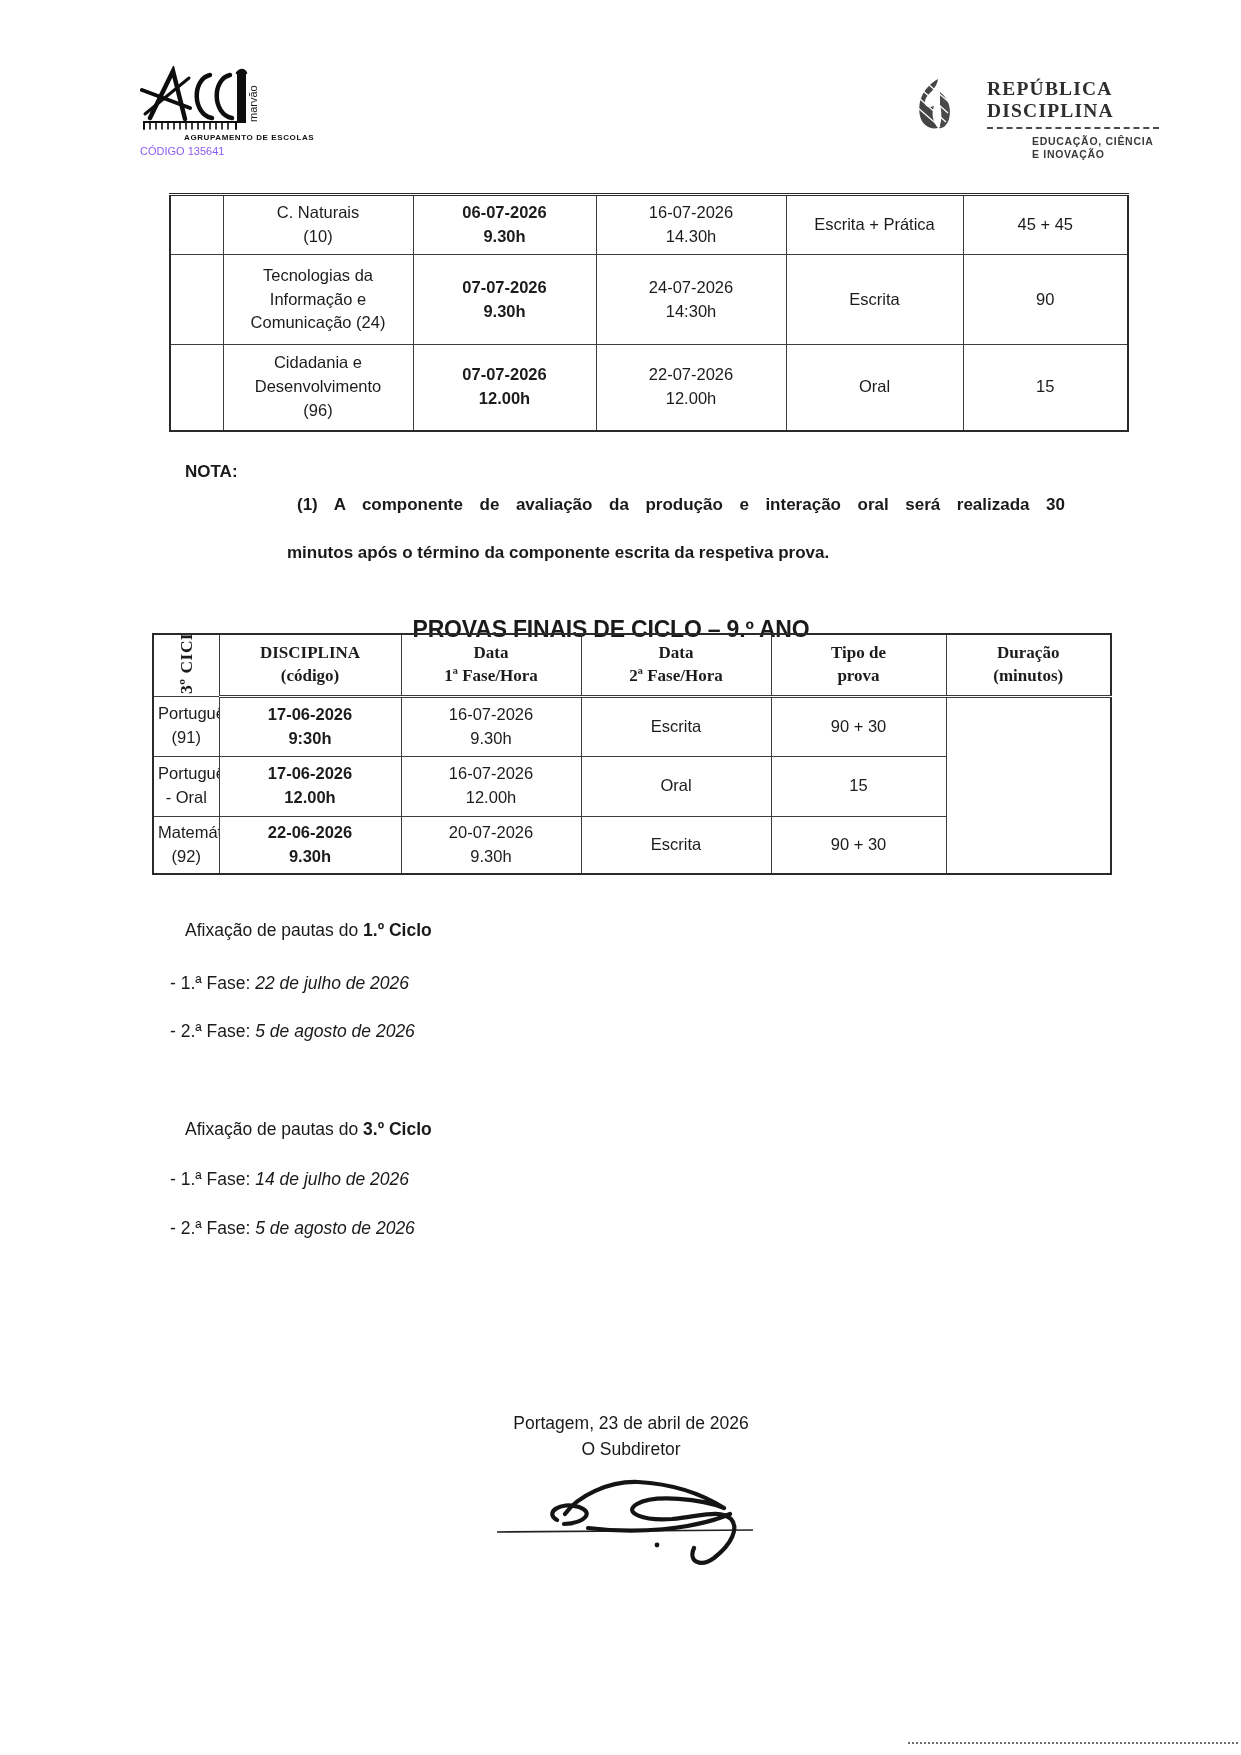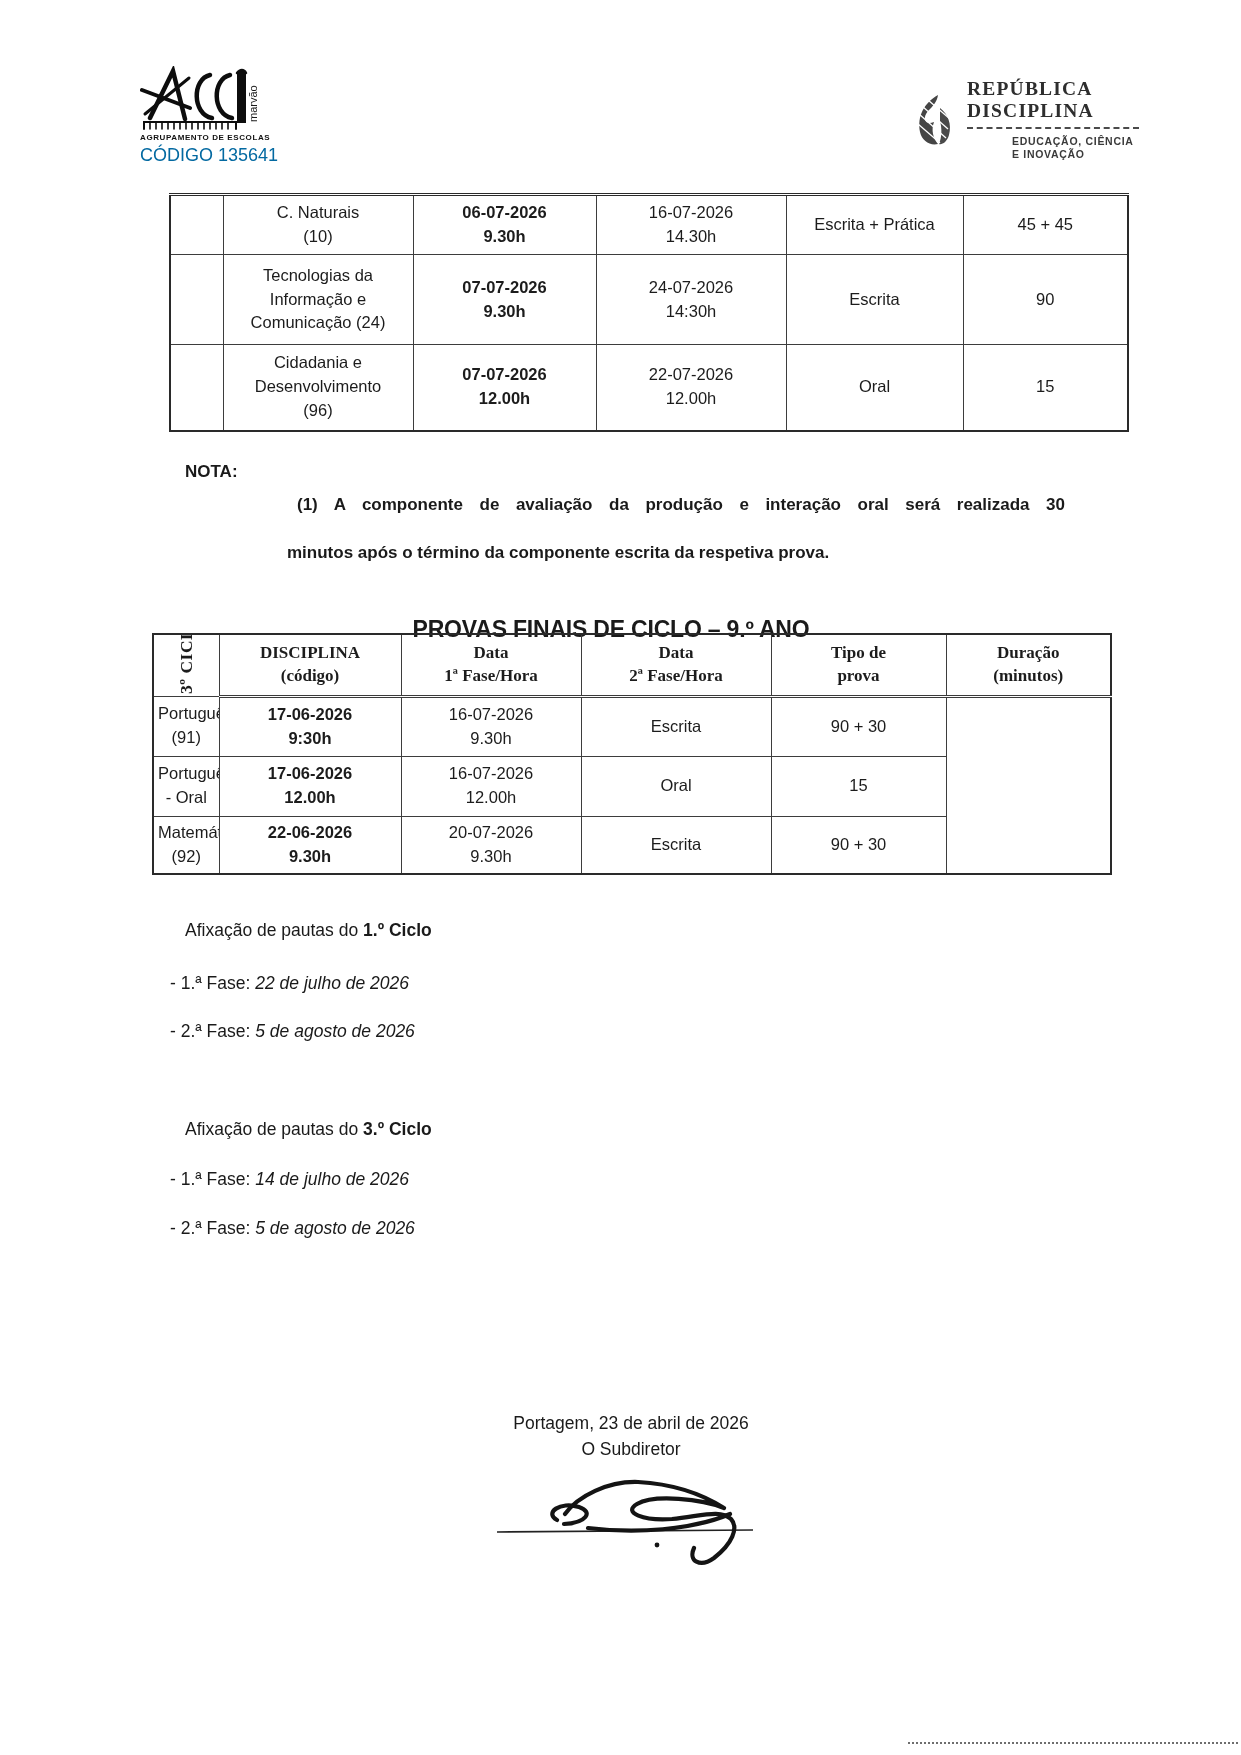--- a/index.html
+++ b/index.html
@@ -5,22 +5,22 @@
   html,body{margin:0;padding:0;}
   body{
     width:1241px;height:1755px;position:relative;background:#ffffff;
     font-family:"Liberation Sans",sans-serif;color:#1a1a1a;
     -webkit-font-smoothing:antialiased;
   }
   .abs{position:absolute;}
 
   
   .school-caption{font-size:8px;font-weight:bold;letter-spacing:.6px;color:#111;}
-  .school-code{font-size:18px;color:#0369a1;}
-  .gov{display:flex;align-items:center;}
+  .school-code{font-size:11px;color:#8b5cf6;}
+  .gov{display:flex;align-items:flex-start;gap:20px;}
   .gov-text{margin-left:13px;}
   .gov-title{font-family:"Liberation Serif",serif;font-weight:bold;font-size:19.5px;
     line-height:22px;letter-spacing:1.2px;color:#2e2e2e;}
   .gov-sep{border-top:2px dashed #4a4a4a;width:172px;margin:5px 0 6px 0;}
   .gov-sub{font-size:10.5px;font-weight:bold;letter-spacing:.7px;line-height:13px;color:#3a3a3a;padding-left:45px;}
 
   
   table{border-collapse:collapse;table-layout:fixed;}
   td,th{border:1px solid #3d3d3d;text-align:center;vertical-align:middle;
     padding:2px 4px;font-size:16.5px;line-height:1.45;color:#1c1c1c;overflow:hidden;}
@@ -63,21 +63,21 @@
       <path d="M90 9 C72 13 72 48 92 52" stroke-width="4.5"></path>
 
       <rect x="97" y="5" width="9" height="52" fill="#0d0d0d" stroke="none"></rect>
       <path d="M97 7 C100 3 104 3 106 7" stroke-width="2.5"></path>
 
       <path d="M4 63 V56 H96 V63" stroke-width="2"></path>
       <path d="M10 56 V63 M16 56 V63 M22 56 V63 M28 56 V63 M34 56 V63 M40 56 V63 M46 56 V63 M52 56 V63 M58 56 V63 M64 56 V63 M70 56 V63 M76 56 V63 M82 56 V63 M88 56 V63" stroke-width="1.6"></path>
     </g>
     <text transform="rotate(-90 117 56)" x="117" y="56" font-size="11" fill="#1a1a1a" font-family="Liberation Sans, sans-serif">marvão</text>
   </svg>
-  <div class="school-caption" style="margin-top:-3px;">AGRUPAMENTO DE ESCOLAS</div>
+  <div class="school-caption" style="margin-top:-3px;margin-left:44px;">AGRUPAMENTO DE ESCOLAS</div>
   <div class="school-code" style="margin-top:3px;">CÓDIGO 135641</div>
 </div>
 
 <div class="abs gov" style="left:916px;top:78px;">
   <svg width="38" height="52" viewBox="0 0 38 52">
     <path d="M22 1 C8 9 1 22 4 38 C6 47 14 52 22 50 C17 44 15 36 18 28 C9 32 6 24 12 17 C17 12 21 8 22 1 Z" fill="#454545"></path>
     <path d="M24 14 C32 20 36 30 33 41 C31 48 26 51 23 50 C26 43 26 34 24 27 Z" fill="#4a4a4a"></path>
     <g stroke="#ffffff" stroke-width="1.3">
       <path d="M3 20 L30 44"></path>
         <path d="M6 12 L32 35"></path>

